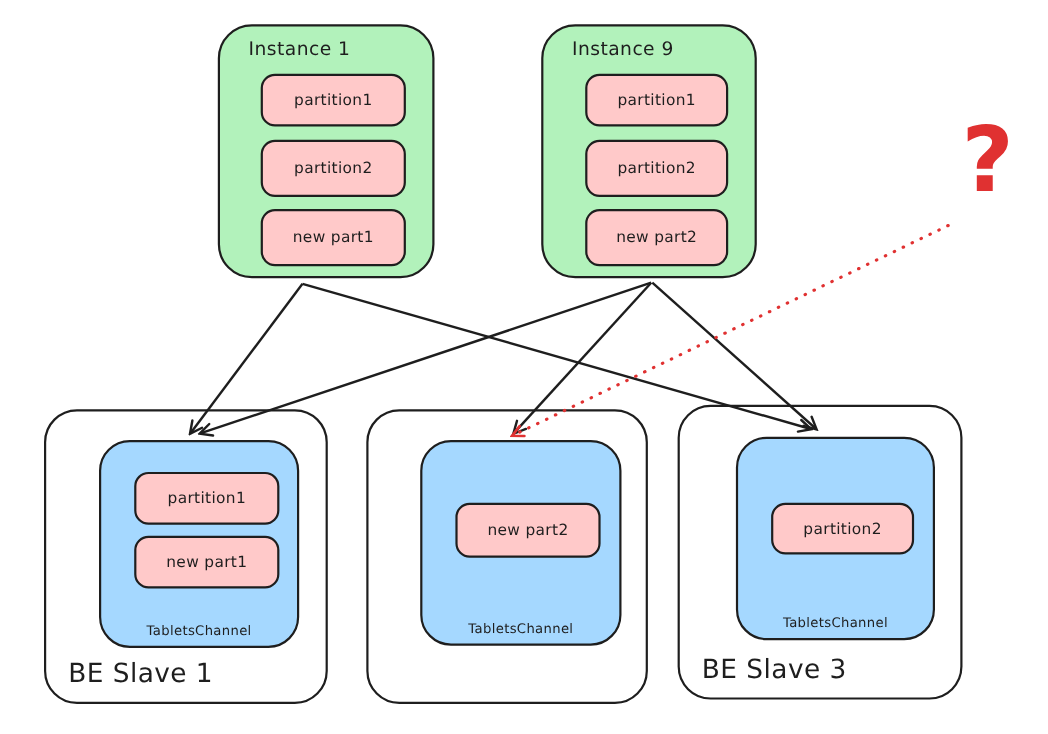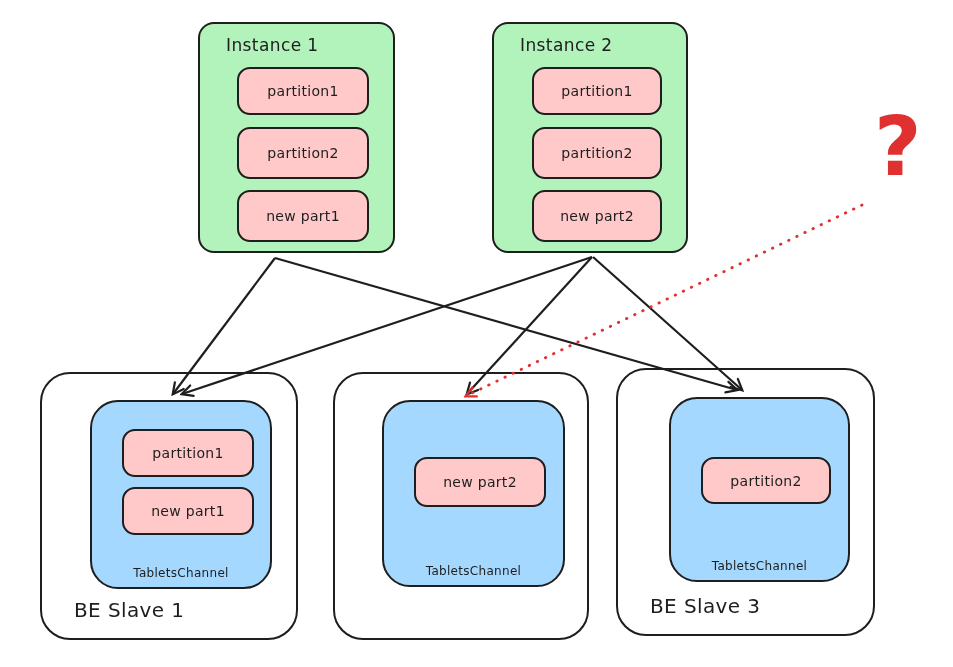--- a/index.html
+++ b/index.html
@@ -2,31 +2,31 @@
 <html style="--green: #b2f2bb; --pink: #ffc9c9; --blue: #a5d8ff; --stroke: #1e1e1e; --red: #e03131; --background: #ffffff;"><head>
 <meta charset="utf-8">
 <style>
   html,body{margin:0;padding:0;background:#fff;}
   .canvas{
     position:relative;width:953px;height:667px;background:#fff;
     font-family:"DejaVu Sans","Liberation Sans",sans-serif;
     color:var(--stroke,#1e1e1e);overflow:hidden;
   }
   .box{position:absolute;border:2.3px solid var(--stroke,#1e1e1e);box-sizing:border-box;}
-  .instance{background:var(--green,#b2f2bb);border-radius:16px;}
+  .instance{background:var(--green,#b2f2bb);border-radius:31px;}
   .beslave{background:#ffffff;border-radius:30px;}
   .channel{background:var(--blue,#a5d8ff);border-radius:28px;}
   .pinkbox{
     background:var(--pink,#ffc9c9);border-radius:13px;
     display:flex;align-items:center;justify-content:center;
     font-size:14px;letter-spacing:0.3px;white-space:nowrap;
   }
   .inst-label{position:absolute;left:26px;top:11px;font-size:17px;letter-spacing:0.4px;}
   .channel-label{position:absolute;bottom:7px;left:0;width:100%;text-align:center;font-size:12px;letter-spacing:0.3px;}
-  .be-label{position:absolute;left:32px;top:224px;font-size:20px;letter-spacing:0.4px;}
+  .be-label{position:absolute;left:20px;top:224px;font-size:24px;letter-spacing:0.4px;}
   .qmark{
     position:absolute;left:874px;top:106px;color:var(--red,#e03131);
     font-size:82px;font-weight:bold;line-height:1;
   }
   svg.arrows{position:absolute;left:0;top:0;pointer-events:none;}
   .edge-black{stroke:var(--stroke,#1e1e1e);stroke-width:2.2;fill:none;}
   .edge-red{stroke:var(--red,#e03131);stroke-width:2.8;fill:none;stroke-dasharray:0.5 8.5;stroke-linecap:round;}
   .ah-black{stroke:var(--stroke,#1e1e1e);fill:none;}
   .ah-red{stroke:var(--red,#e03131);fill:none;}
 </style>
@@ -36,21 +36,21 @@
 <div class="canvas">
 
   <div class="box instance" style="left:198px;top:22px;width:197px;height:231px;">
     <div class="inst-label">Instance 1</div>
     <div class="box pinkbox" style="left:37px;top:43px;width:132px;height:48px;">partition1</div>
     <div class="box pinkbox" style="left:37px;top:103px;width:132px;height:52px;">partition2</div>
     <div class="box pinkbox" style="left:37px;top:166px;width:132px;height:52px;">new part1</div>
   </div>
 
   <div class="box instance" style="left:492px;top:22px;width:196px;height:231px;">
-    <div class="inst-label">Instance 2</div>
+    <div class="inst-label">Instance 9</div>
     <div class="box pinkbox" style="left:38px;top:43px;width:130px;height:48px;">partition1</div>
     <div class="box pinkbox" style="left:38px;top:103px;width:130px;height:52px;">partition2</div>
     <div class="box pinkbox" style="left:38px;top:166px;width:130px;height:52px;">new part2</div>
   </div>
 
   <div class="box beslave" style="left:40px;top:372px;width:258px;height:268px;">
     <div class="box channel" style="left:48px;top:26px;width:182px;height:189px;">
       <div class="box pinkbox" style="left:30px;top:27px;width:132px;height:48px;">partition1</div>
       <div class="box pinkbox" style="left:30px;top:85px;width:132px;height:48px;">new part1</div>
       <div class="channel-label">TabletsChannel</div>

